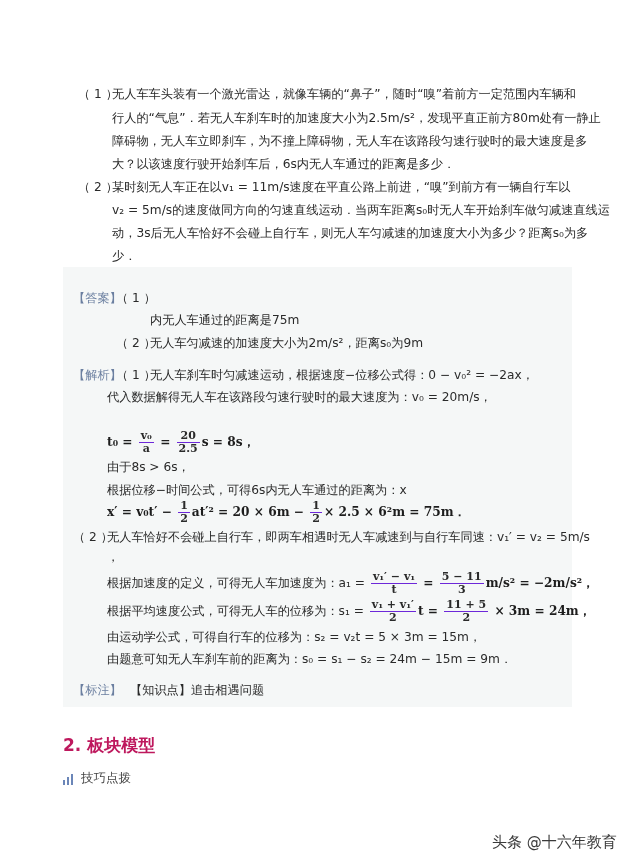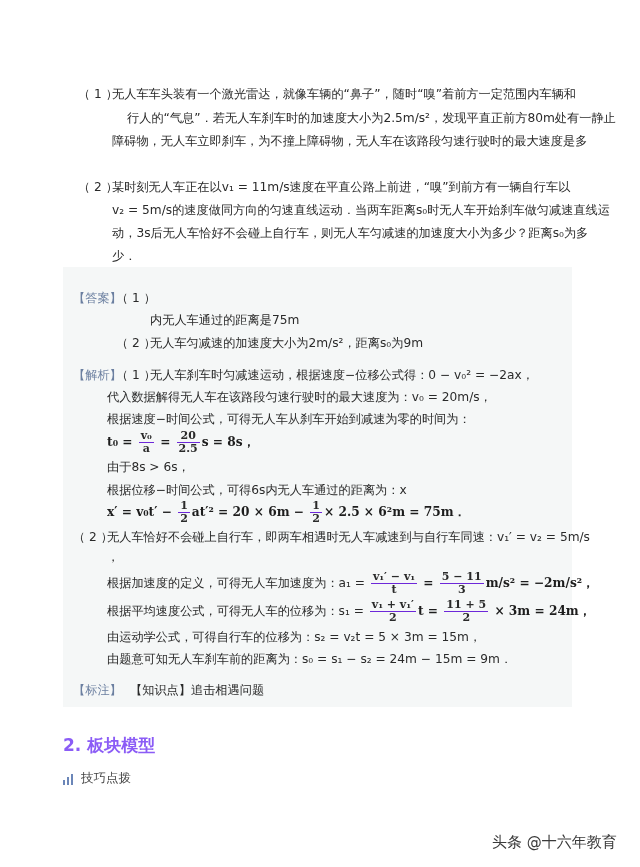--- a/index.html
+++ b/index.html
@@ -50,21 +50,21 @@
       line-height: 12px;
       margin: 0 2px;
     }
     .frac .num { display: block; border-bottom: 1px solid #6d28d9; padding: 0 2px; }
     .frac .den { display: block; padding: 0 2px; }
     .section-title {
       position: absolute;
       left: 63px; top: 734px;
       font-size: 17px;
       font-weight: bold;
-      color: #8b5cf6;
+      color: #be185d;
       font-family: "DejaVu Sans", sans-serif;
     }
     .sub-title {
       position: absolute;
       left: 63px; top: 770px;
       font-size: 12.5px;
       color: #444;
       display: flex; align-items: center; gap: 8px;
     }
     .bars { display: inline-flex; align-items: flex-end; gap: 2px; height: 12px; }
@@ -79,42 +79,42 @@
     }
   </style>
 </head>
 <body>
 
 <div class="page">
 
 
   <div class="line" style="left:78px; top:85px;">（ 1 ）</div>
   <div class="line" style="left:112px; top:85px;">无人车车头装有一个激光雷达，就像车辆的“鼻子”，随时“嗅”着前方一定范围内车辆和</div>
-  <div class="line" style="left:127px; top:109px;">行人的“气息”．若无人车刹车时的加速度大小为2.5m/s²，发现平直正前方80m处有一静止</div>
+  <div class="line" style="left:112px; top:109px;">行人的“气息”．若无人车刹车时的加速度大小为2.5m/s²，发现平直正前方80m处有一静止</div>
   <div class="line" style="left:112px; top:132px;">障碍物，无人车立即刹车，为不撞上障碍物，无人车在该路段匀速行驶时的最大速度是多</div>
+  <div class="line" style="left:112px; top:155px;">大？以该速度行驶开始刹车后，6s内无人车通过的距离是多少．</div>
 
   <div class="line" style="left:78px; top:178px;">（ 2 ）</div>
   <div class="line" style="left:112px; top:178px;">某时刻无人车正在以v₁ = 11m/s速度在平直公路上前进，“嗅”到前方有一辆自行车以</div>
   <div class="line" style="left:112px; top:201px;">v₂ = 5m/s的速度做同方向的匀速直线运动．当两车距离s₀时无人车开始刹车做匀减速直线运</div>
   <div class="line" style="left:112px; top:224px;">动，3s后无人车恰好不会碰上自行车，则无人车匀减速的加速度大小为多少？距离s₀为多</div>
   <div class="line" style="left:112px; top:247px;">少．</div>
 
   <div class="panel"></div>
 
   <div class="line tag" style="left:73px; top:289px;">【答案】</div>
   <div class="line" style="left:116px; top:289px;">（ 1 ）</div>
   <div class="line" style="left:150px; top:311px;">内无人车通过的距离是75m</div>
   <div class="line" style="left:116px; top:334px;">（ 2 ）</div>
   <div class="line" style="left:150px; top:334px;">无人车匀减速的加速度大小为2m/s²，距离s₀为9m</div>
 
   <div class="line tag" style="left:73px; top:366px;">【解析】</div>
   <div class="line" style="left:116px; top:366px;">（ 1 ）</div>
   <div class="line" style="left:150px; top:366px;">无人车刹车时匀减速运动，根据速度−位移公式得：0 − v₀² = −2ax，</div>
   <div class="line" style="left:107px; top:388px;">代入数据解得无人车在该路段匀速行驶时的最大速度为：v₀ = 20m/s，</div>
-  <div class="line" style="left:107px; top:410px;">根据速度−时间公式，可得无人车从刹车开始到减速为零的时间为：</div>
 
   <div class="line" style="left:107px; top:429px; line-height:26px;">
     <span class="m">t₀ = </span><span class="frac"><span class="num">v₀</span><span class="den">a</span></span><span class="m"> = </span><span class="frac"><span class="num">20</span><span class="den">2.5</span></span><span class="m">s = 8s，</span>
   </div>
 
   <div class="line" style="left:107px; top:458px;">由于8s &gt; 6s，</div>
   <div class="line" style="left:107px; top:481px;">根据位移−时间公式，可得6s内无人车通过的距离为：x</div>
 
   <div class="line" style="left:107px; top:499px; line-height:26px;">
     <span class="m">x′ = v₀t′ − </span><span class="frac"><span class="num">1</span><span class="den">2</span></span><span class="m">at′² = 20 × 6m − </span><span class="frac"><span class="num">1</span><span class="den">2</span></span><span class="m">× 2.5 × 6²m = 75m．</span>

